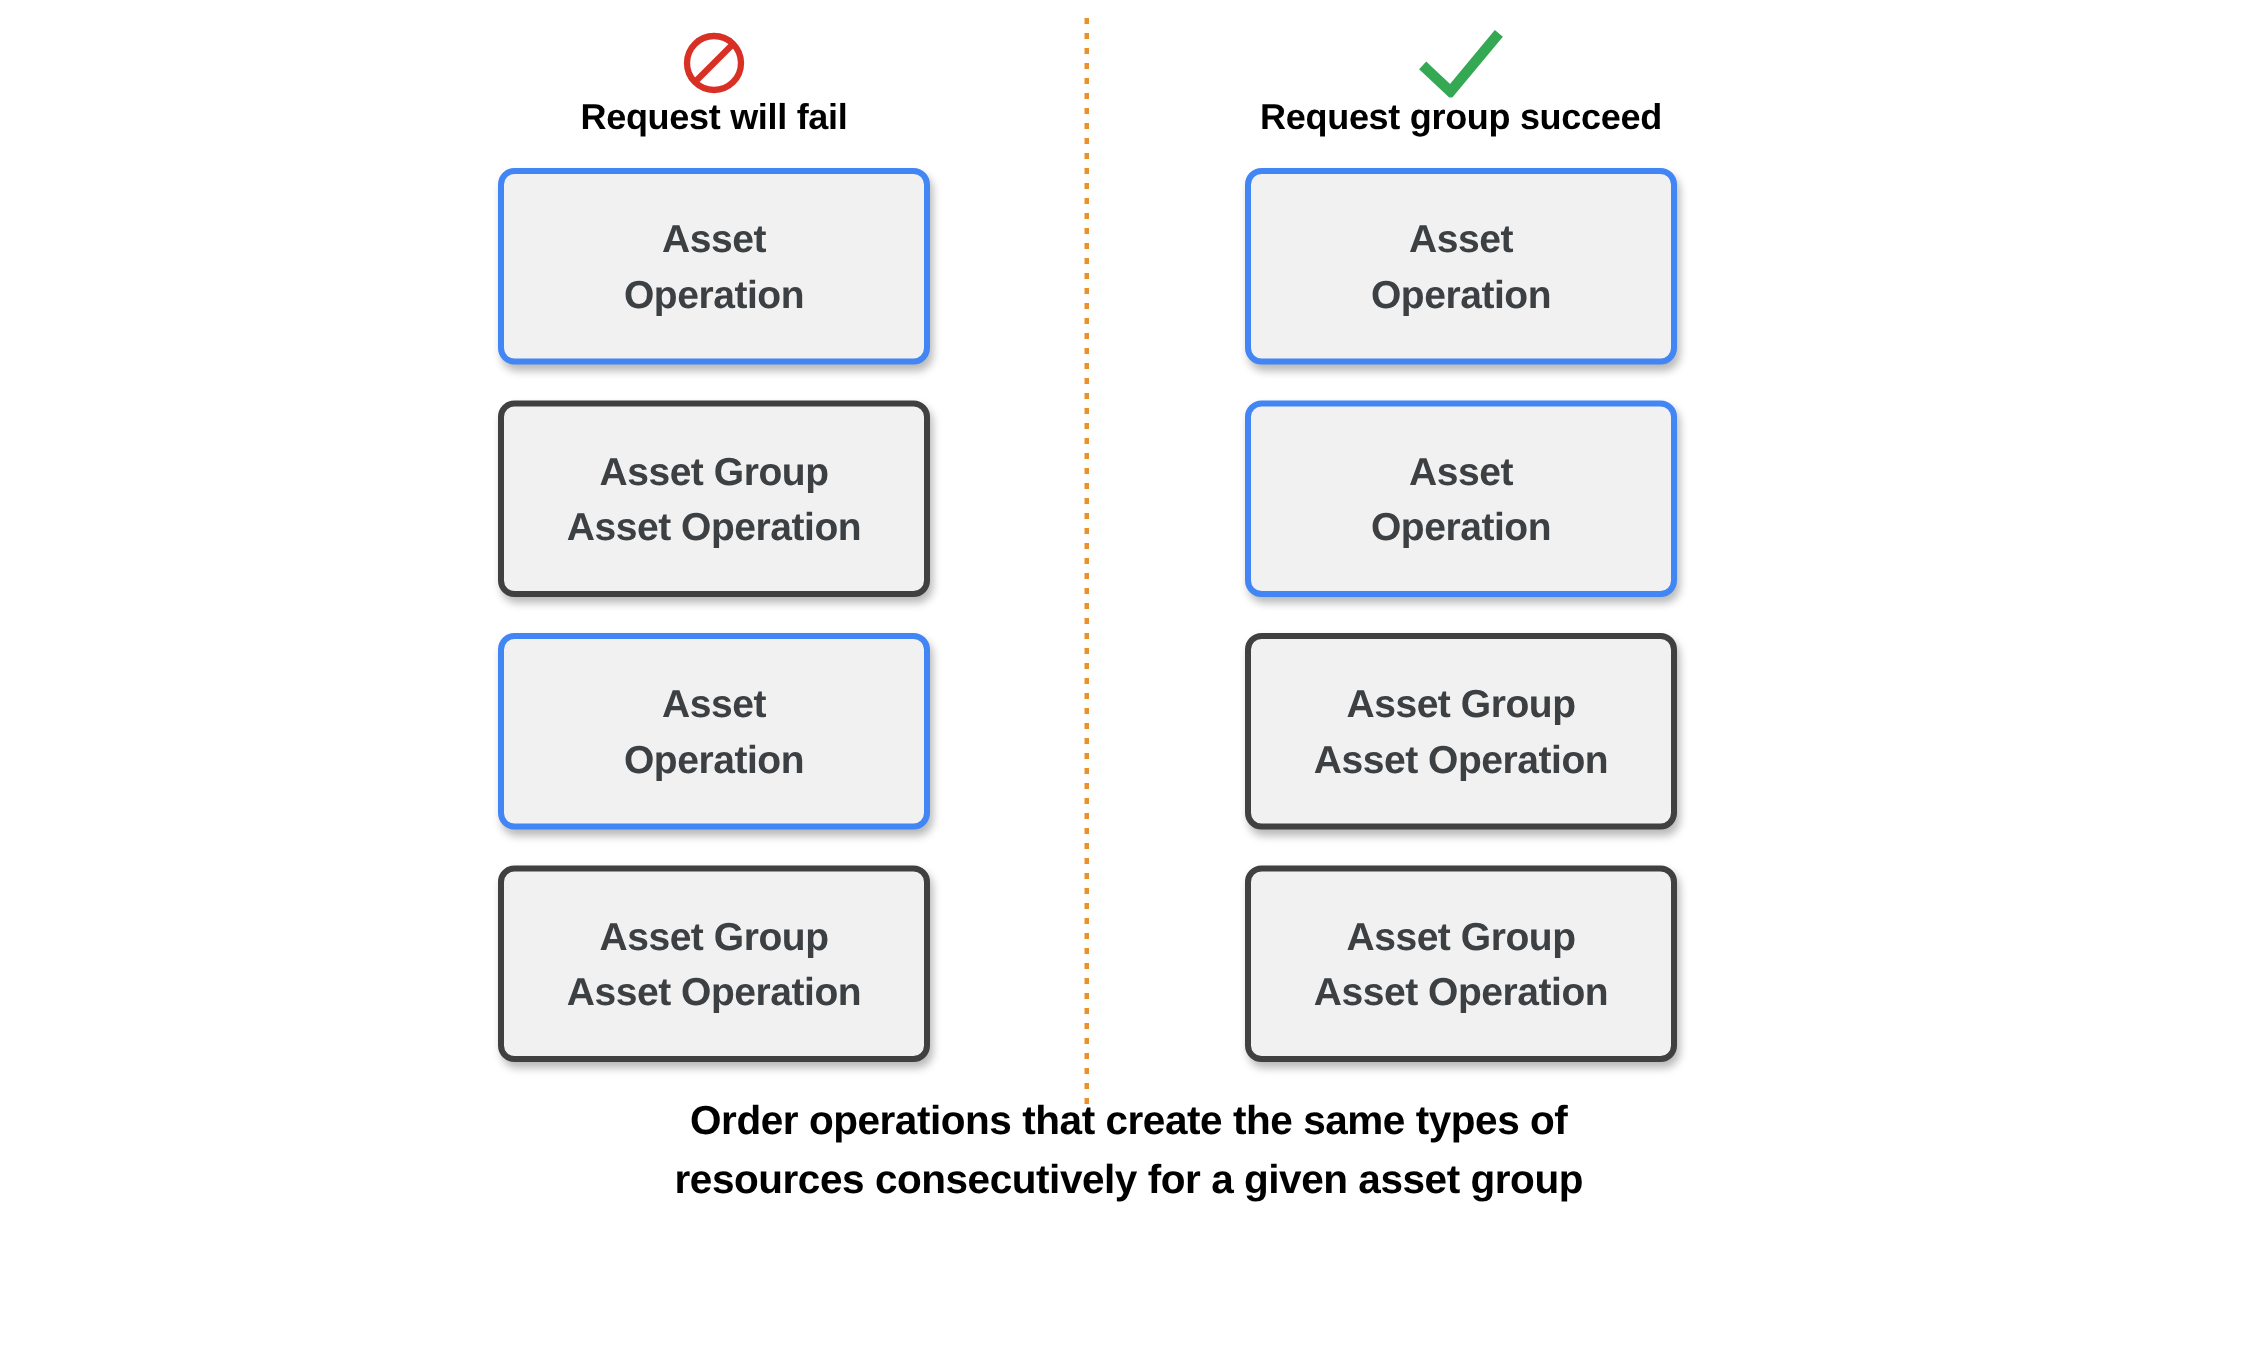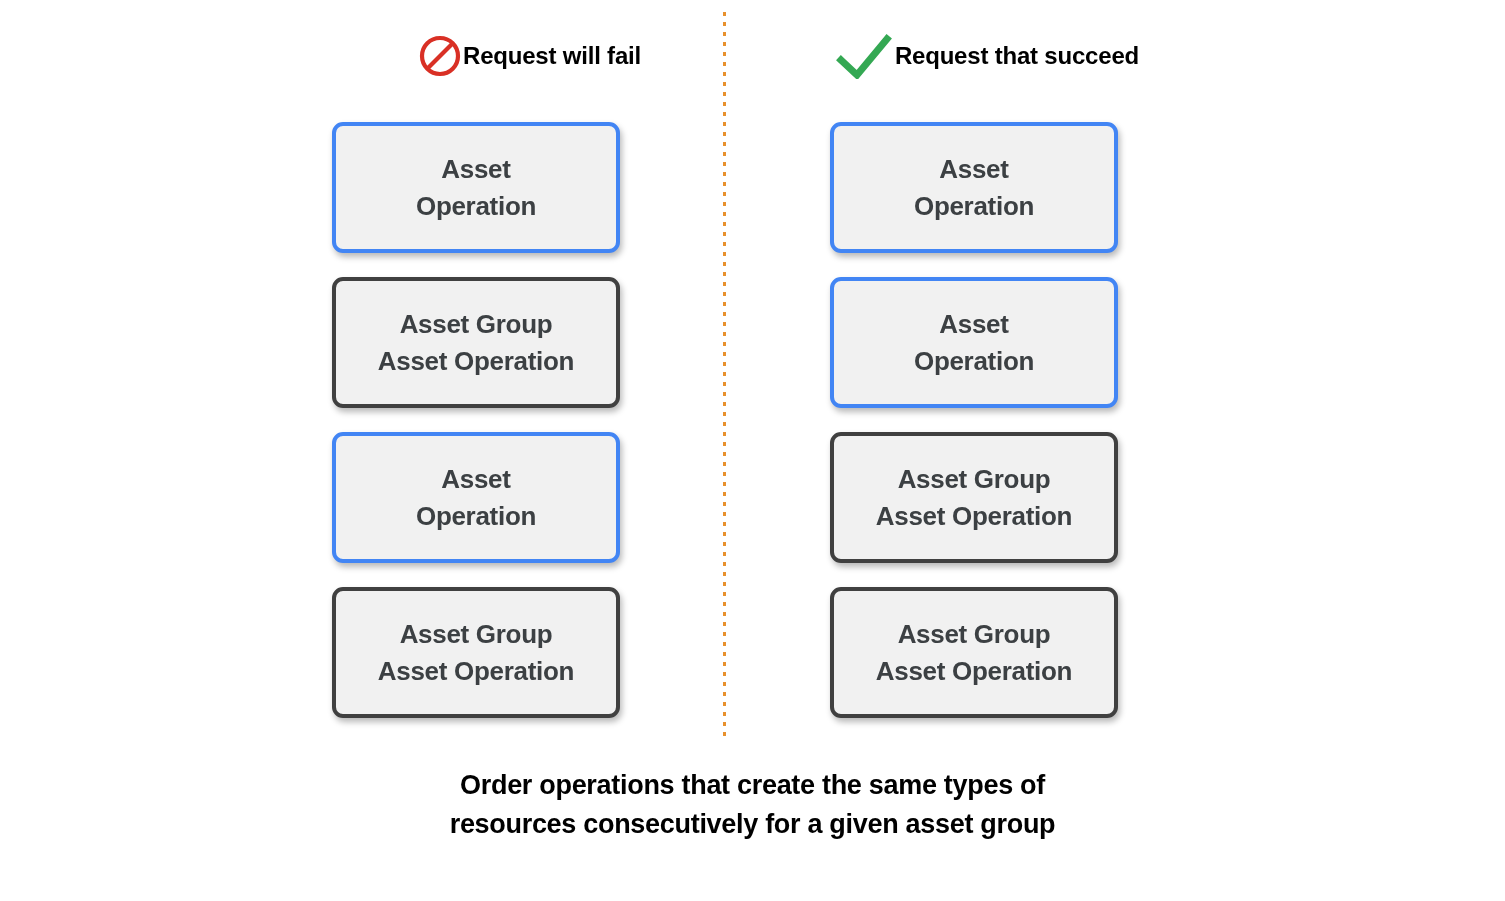--- a/index.html
+++ b/index.html
@@ -35,45 +35,45 @@
   .column {
     position: absolute;
     top: 14px;
     width: 330px;
   }
   .col-fail    { left: 311px; }
   .col-succeed { left: 809px; }
 
   .col-head {
     display: flex;
-    flex-direction: row;
+    flex-direction: column;
     align-items: center;
     height: 84px;
-    justify-content: flex-end;
+    justify-content: center;
   }
 
   .status-icon {
     height: 46px;
     display: flex;
     align-items: center;
     justify-content: center;
   }
 
   .col-title {
     font-size: 24px;
     font-weight: bold;
     color: #000000;
     letter-spacing: -0.2px;
     line-height: 28px;
     white-space: nowrap;
   }
 
   
   .box-stack {
-    margin-top: 24px;
+    margin-top: 14px;
     display: flex;
     flex-direction: column;
     gap: 24px;
     align-items: center;
   }
 
   .op-box {
     width: 288px;
     height: 131px;
     background: #F1F1F1;
@@ -94,21 +94,21 @@
     line-height: 37px;
     color: #3C4043;
     letter-spacing: -0.3px;
     white-space: pre-line;
   }
 
   
   .caption {
     position: absolute;
     left: 0;
-    top: 766px;
+    top: 728px;
     width: 1505px;
     text-align: center;
     font-size: 27px;
     font-weight: bold;
     line-height: 39px;
     color: #000000;
     letter-spacing: -0.3px;
     white-space: pre-line;
   }
 </style>
@@ -150,21 +150,21 @@
     </div>
   </div>
 
   <div class="column col-succeed">
     <div class="col-head">
       <div class="status-icon">
         <svg width="62" height="46" viewBox="0 0 62 46" aria-hidden="true">
           <polyline points="8,27 24,42 54,6" fill="none" stroke="#34A853" stroke-width="7" stroke-linecap="square" stroke-linejoin="miter"></polyline>
         </svg>
       </div>
-      <div class="col-title">Request that succeed</div>
+      <div class="col-title">Request group succeed</div>
     </div>
 
     <div class="box-stack">
       <div class="op-box blue">
         <span class="op-label">Asset
 Operation</span>
       </div>
       <div class="op-box blue">
         <span class="op-label">Asset
 Operation</span>

